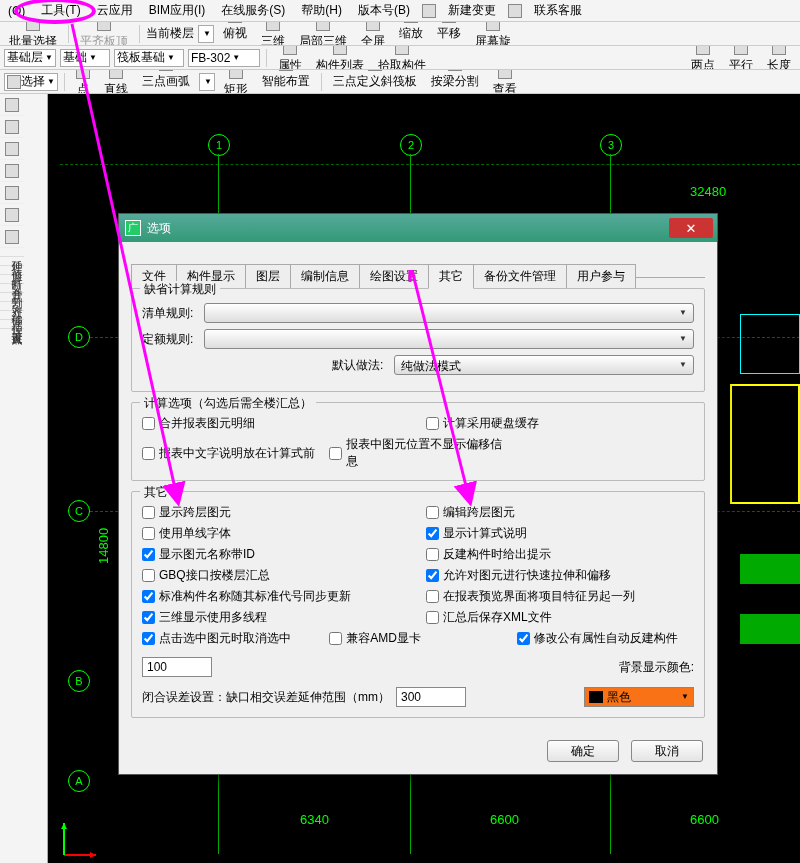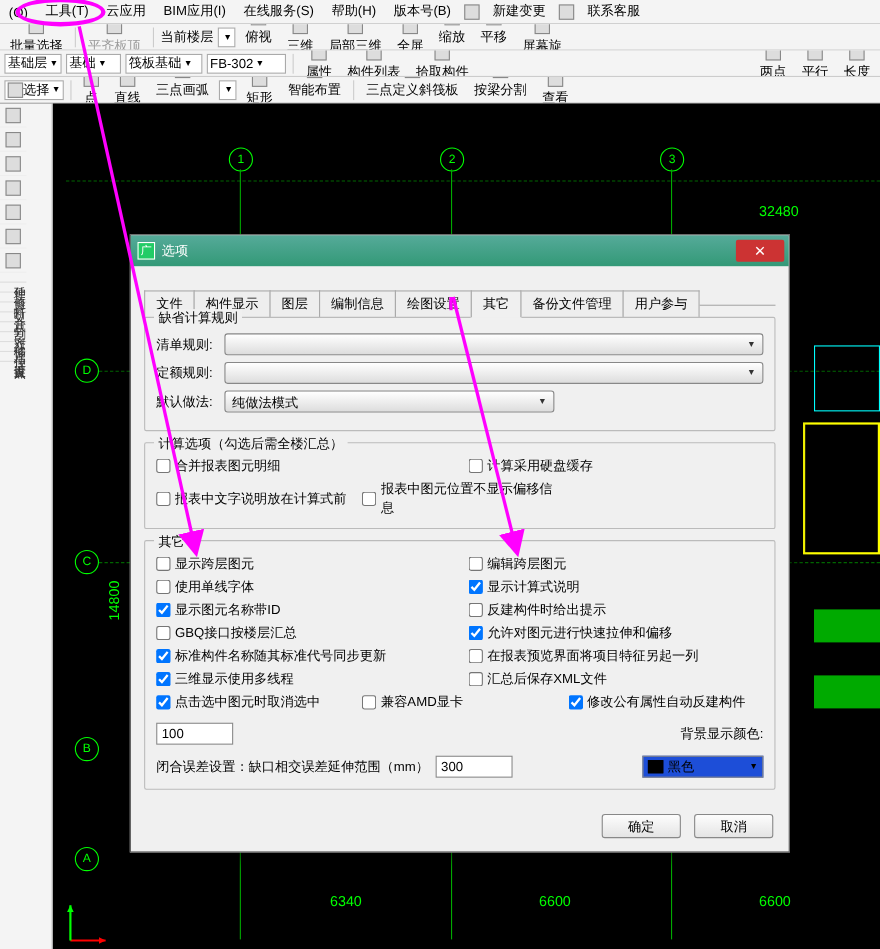--- a/index.html
+++ b/index.html
@@ -28,32 +28,32 @@
   .dialog { position: absolute; left: 118px; top: 213px; width: 600px; background: #f0f0f0; border: 1px solid #555; box-shadow: 6px 6px 12px rgba(0,0,0,.5); }
   .dlg-title { height: 28px; background: linear-gradient(#5a9,#397); display: flex; align-items: center; padding: 0 6px; color: #fff; position: relative; }
   .dlg-title .tico { width: 16px; height: 16px; background: #2c6; border: 1px solid #fff; margin-right: 6px; display: flex; align-items: center; justify-content: center; font-size: 10px; }
   .dlg-close { position: absolute; right: 4px; top: 4px; width: 44px; height: 20px; background: #c33; color: #fff; display: flex; align-items: center; justify-content: center; font-size: 13px; border-radius: 2px; }
   .dlg-body { padding: 10px 12px 12px; }
   .tabs { display: flex; border-bottom: 1px solid #aaa; }
   .tab { padding: 3px 10px; border: 1px solid #aaa; border-bottom: none; margin-right: -1px; background: #eee; position: relative; top: 12px; }
   .tab.active { background: #f0f0f0; border-bottom: 1px solid #f0f0f0; z-index: 2; }
   .group { border: 1px solid #bbb; border-radius: 2px; margin-top: 10px; padding: 8px 10px 10px; position: relative; }
   .group > .legend { position: absolute; top: -8px; left: 8px; background: #f0f0f0; padding: 0 4px; }
-  .form-row { display: flex; align-items: center; margin: 6px 0; gap: 6px; }
+  .form-row { display: flex; align-items: center; margin: 6px 0; gap: 6px; justify-content: flex-end; }
   .form-row label.k { width: 56px; text-align: left; }
   .dd { flex: 1; height: 20px; border: 1px solid #888; background: linear-gradient(#fff,#ddd); border-radius: 3px; position: relative; }
   .dd::after { content: "▼"; font-size: 8px; position: absolute; right: 6px; top: 4px; color: #333; }
   .dd .txt { padding: 2px 6px; }
   .chk-grid { display: grid; grid-template-columns: 1fr 1fr; gap: 4px 16px; margin-top: 4px; }
   .chk-grid3 { display: grid; grid-template-columns: 1fr 1fr 1fr; gap: 4px 10px; margin-top: 4px; }
   .chk { display: flex; align-items: center; gap: 4px; }
   .chk input { width: 13px; height: 13px; }
   .inline-row { display: flex; align-items: center; gap: 6px; margin-top: 10px; }
   .txtbox { width: 70px; height: 20px; border: 1px solid #888; padding: 2px 4px; background: #fff; }
-  .color-dd { display: flex; align-items: center; border: 1px solid #888; height: 20px; background: #1d4ed8; padding: 0 4px; gap: 4px; width: 110px; position: relative; }
+  .color-dd { display: flex; align-items: center; border: 1px solid #888; height: 20px; background: #f97316; padding: 0 4px; gap: 4px; width: 110px; position: relative; }
   .color-dd::after { content: "▼"; font-size: 8px; position: absolute; right: 4px; top: 4px; }
   .swatch { width: 14px; height: 12px; background: #000; border: 1px solid #000; }
   .dlg-buttons { display: flex; justify-content: flex-end; gap: 12px; padding: 10px 14px 12px; }
   .btn { width: 72px; height: 22px; border: 1px solid #888; background: linear-gradient(#fdfdfd,#e4e4e4); border-radius: 3px; display: flex; align-items: center; justify-content: center; }
 
   .highlight-ellipse { position: absolute; left: 14px; top: -2px; width: 82px; height: 26px; border: 4px solid #f0f; border-radius: 50%; pointer-events: none; }
   svg.annot { position: absolute; left: 0; top: 0; pointer-events: none; }
 </style>
 </head>
 <body>

